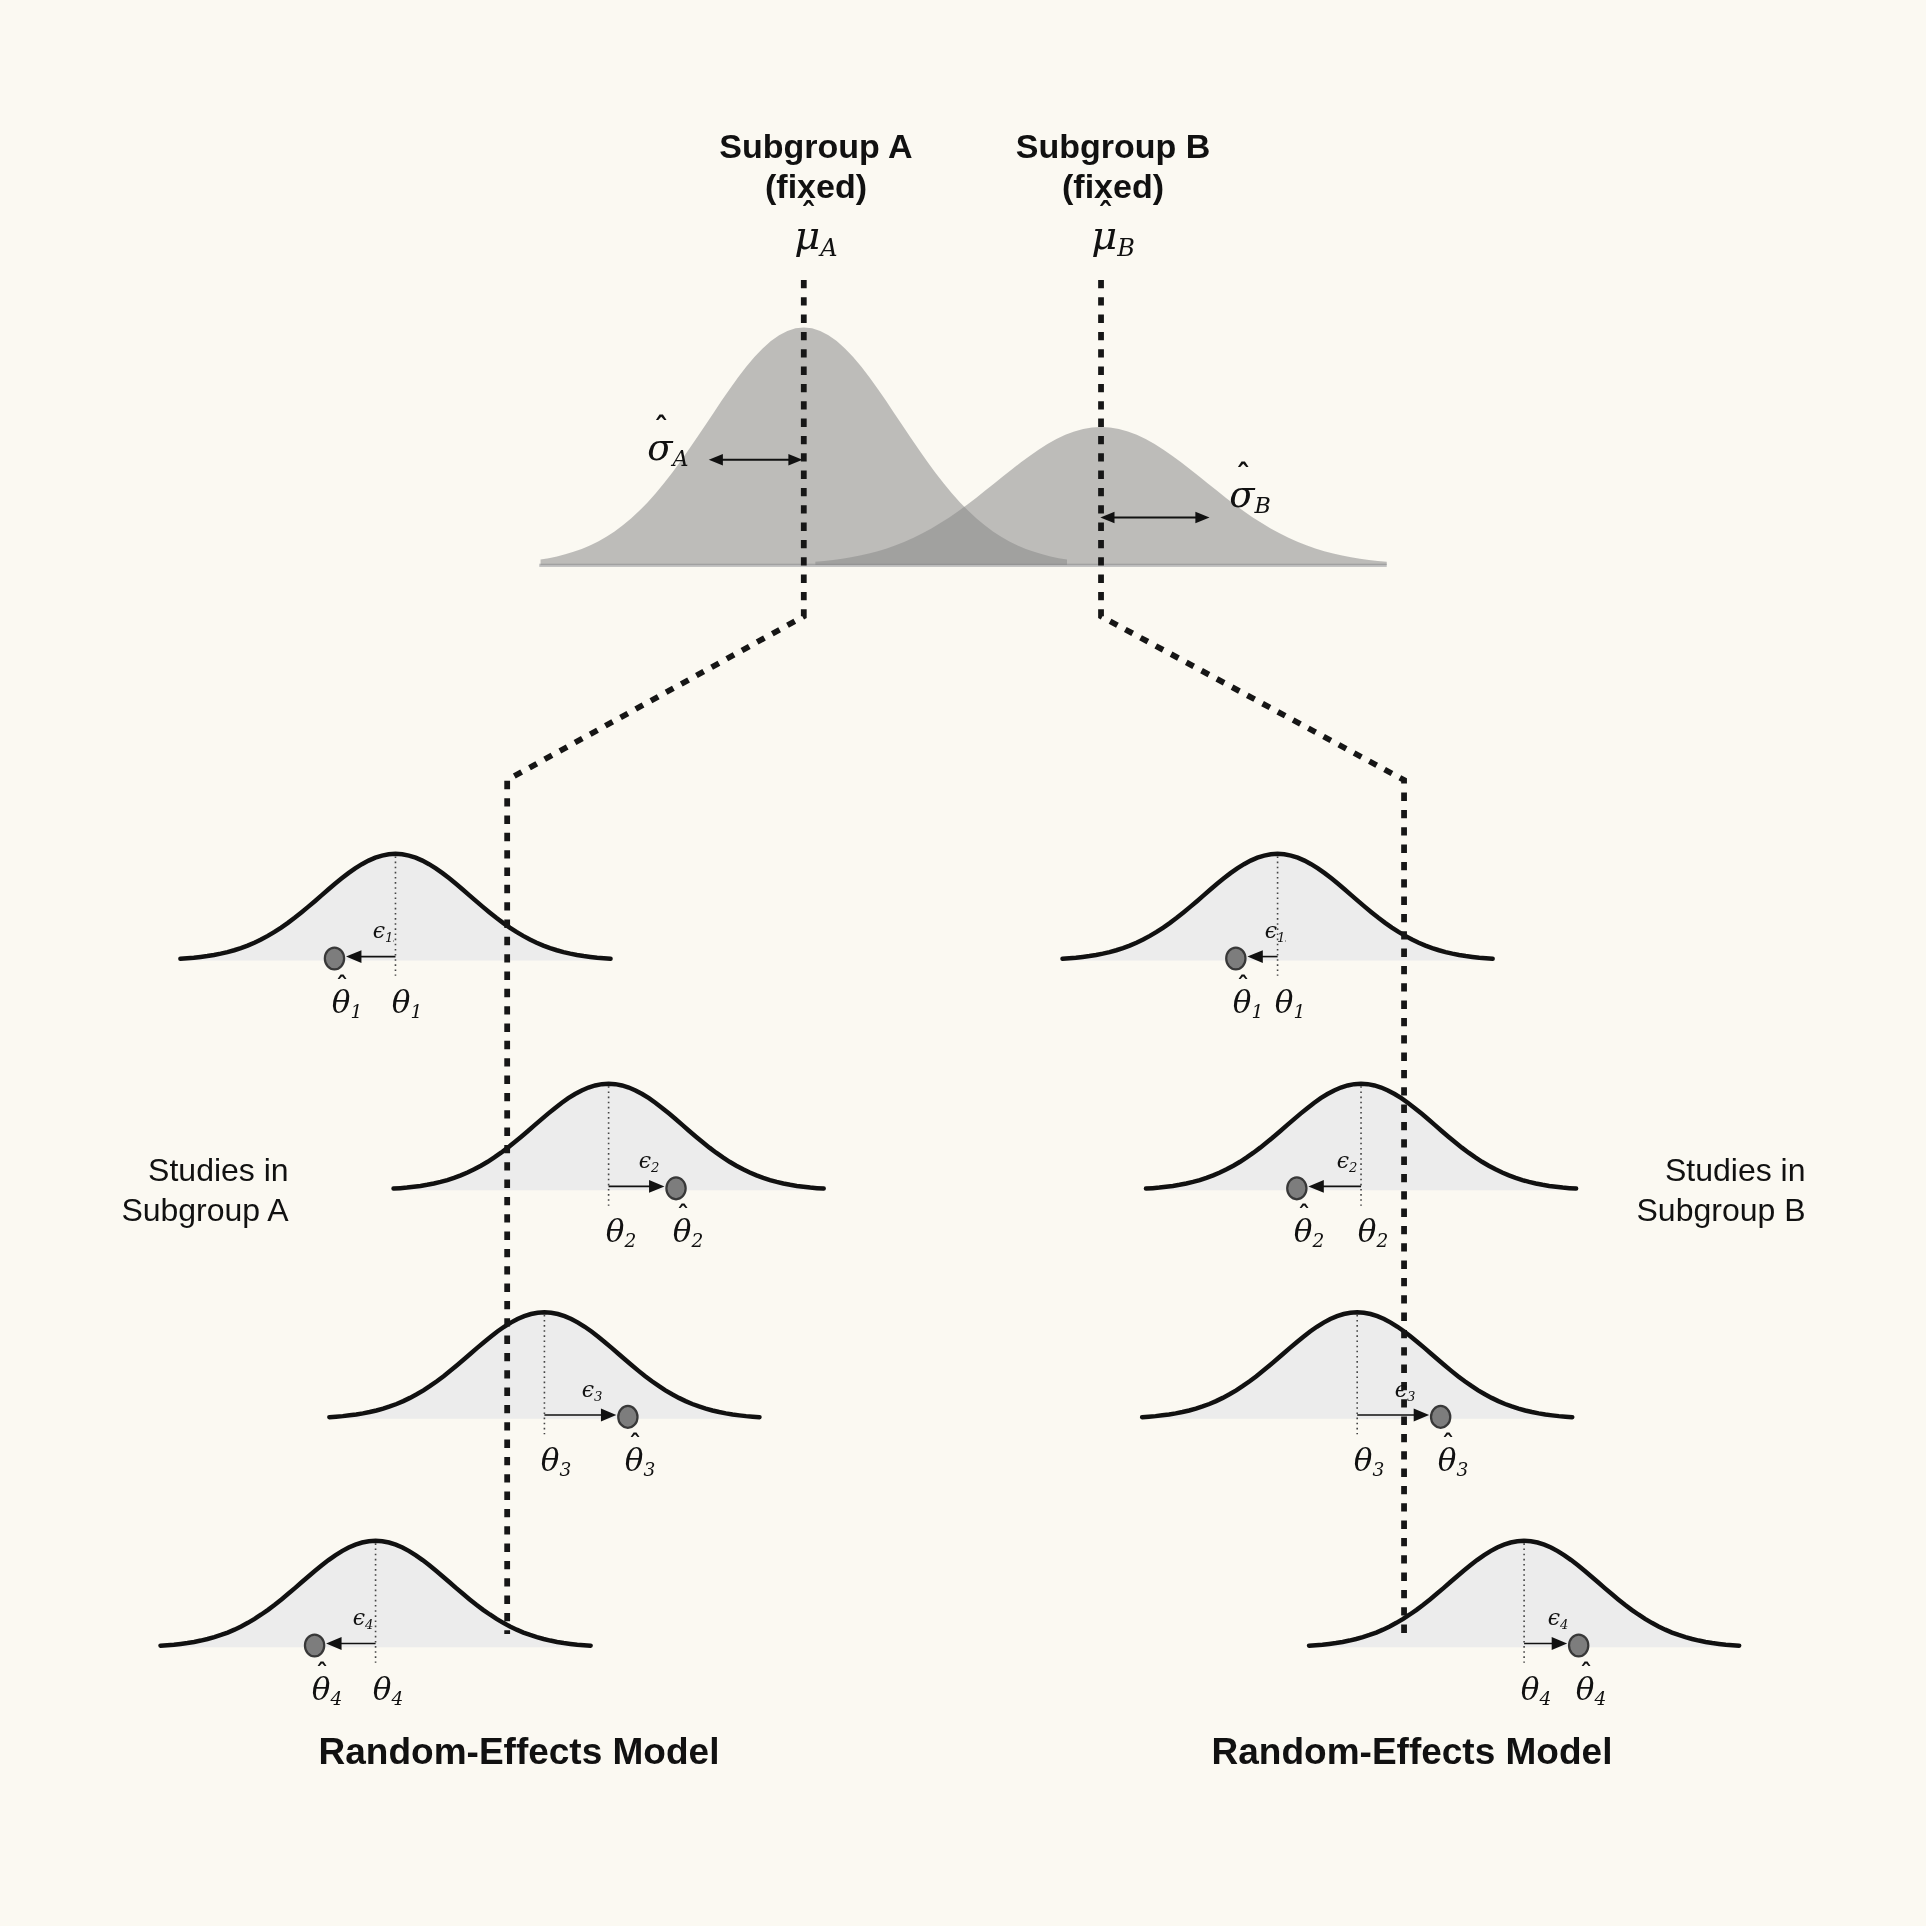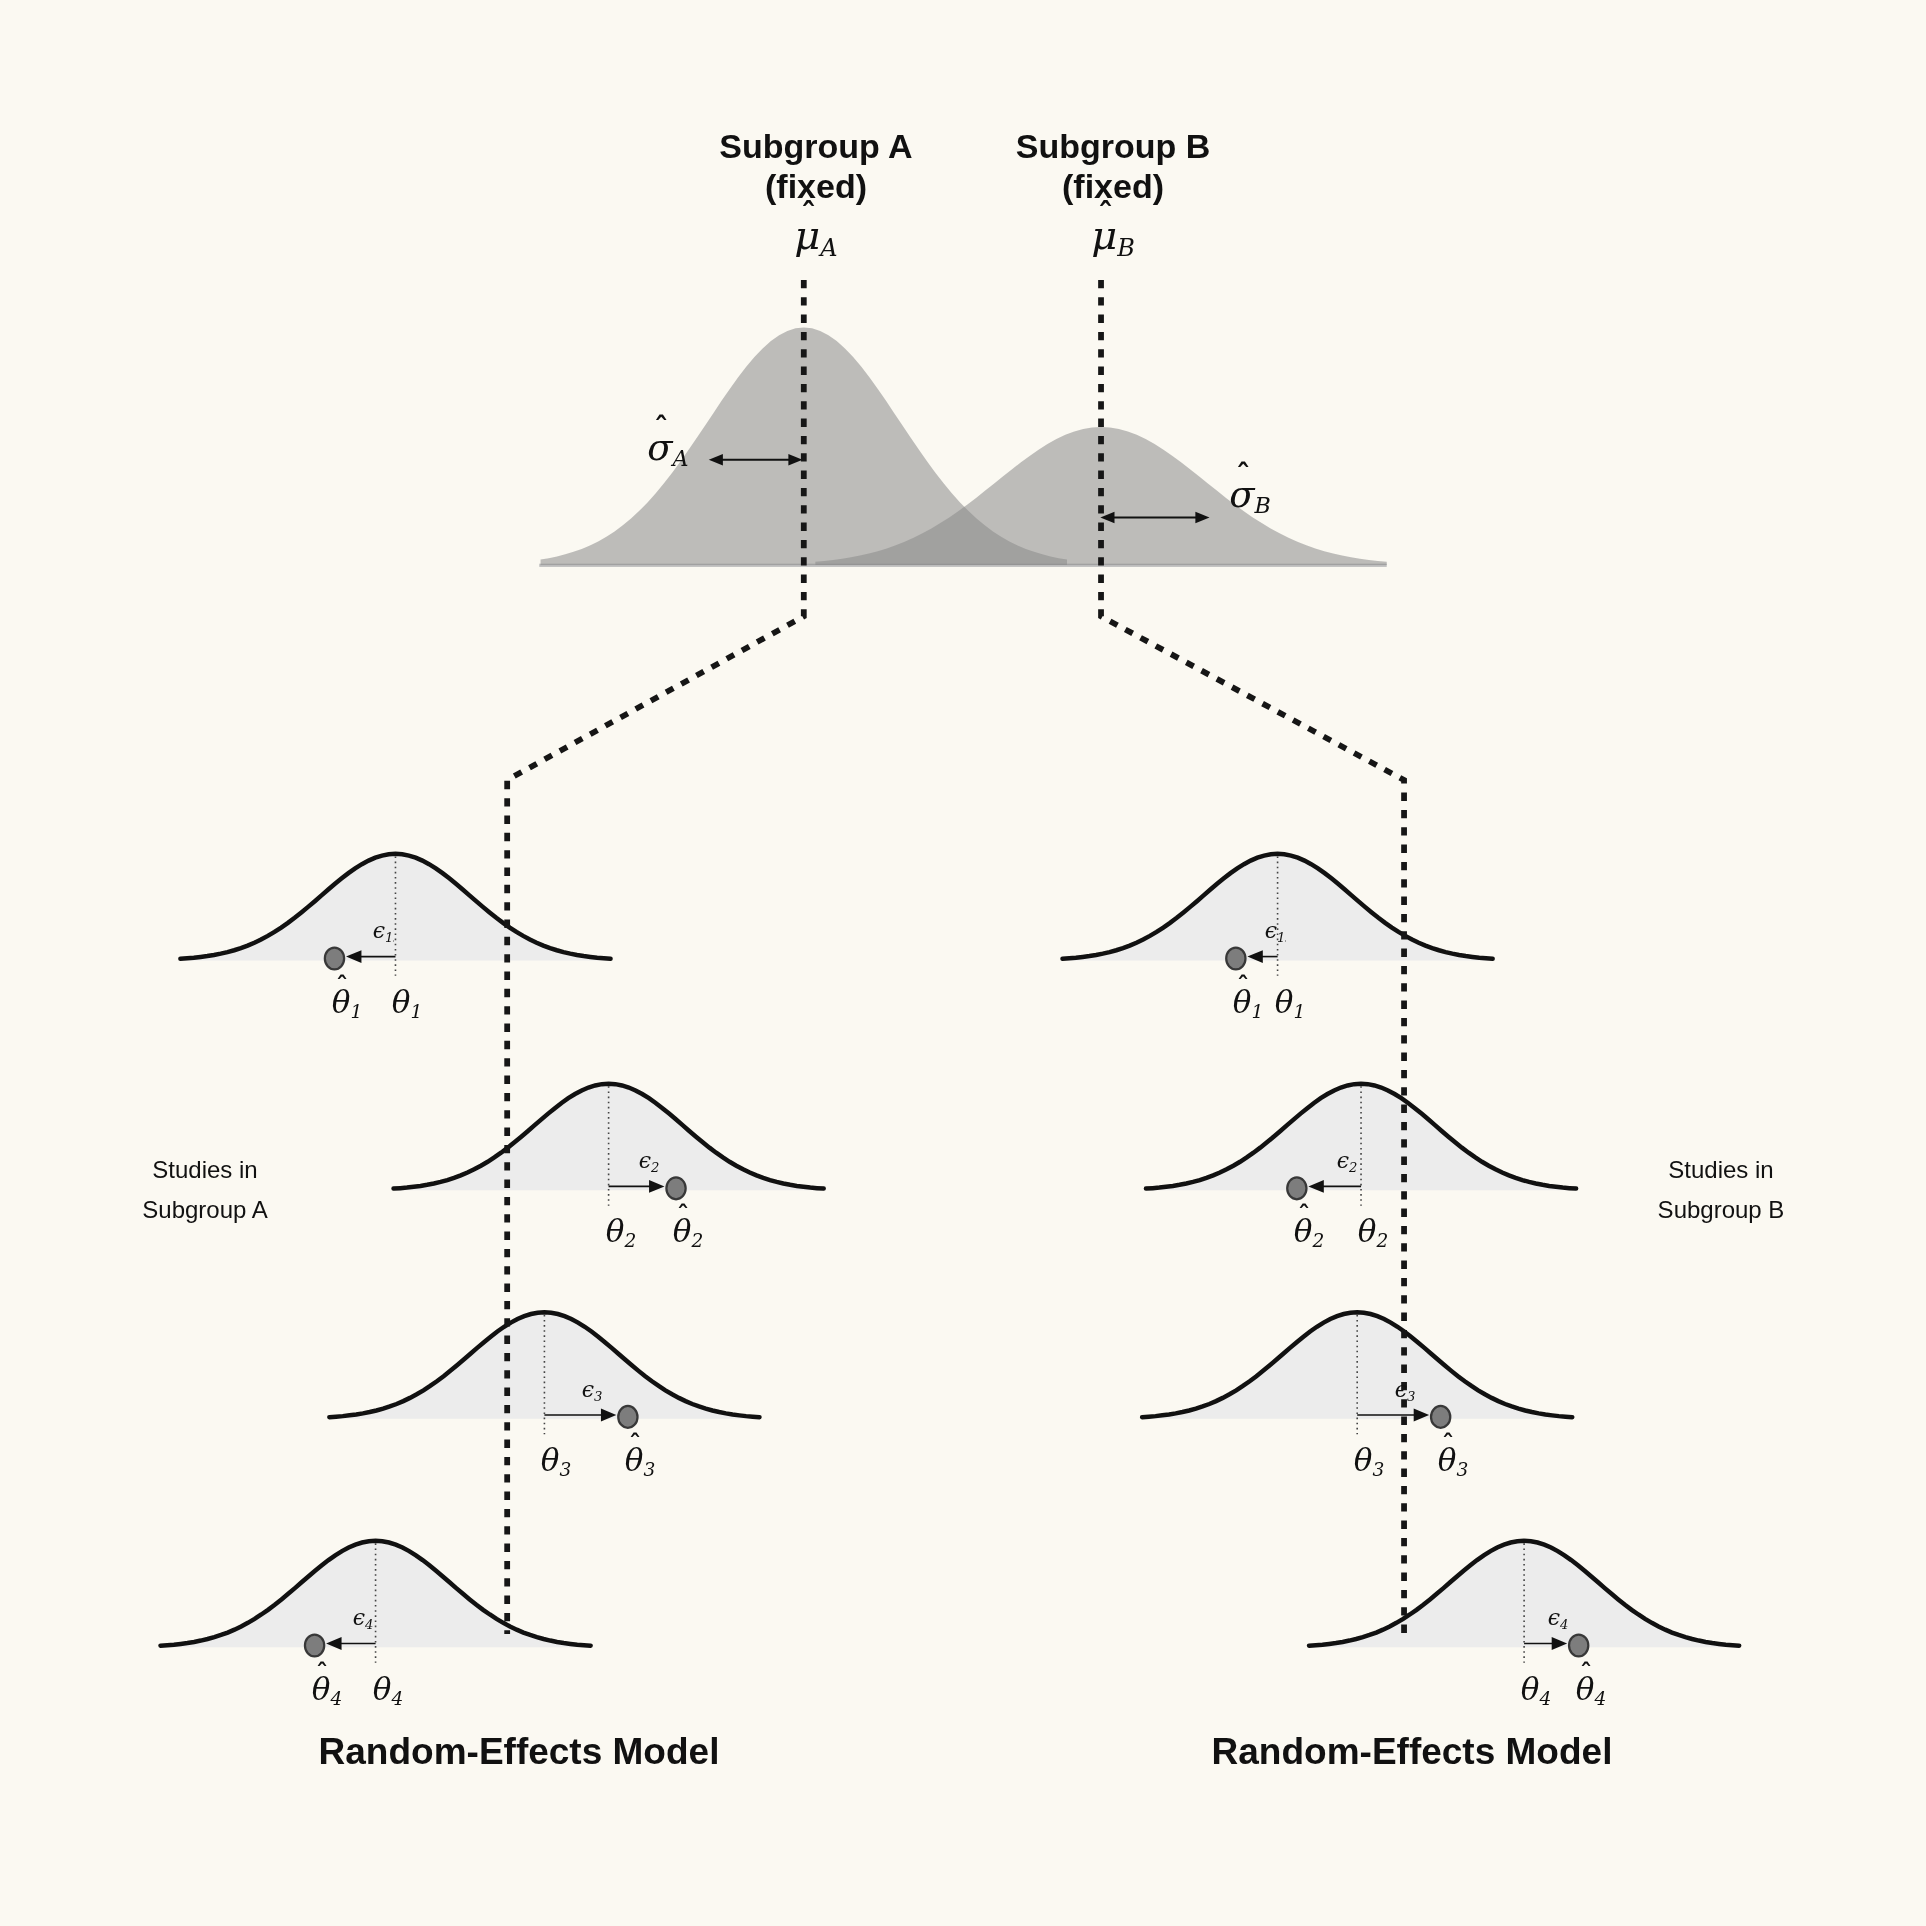--- a/index.html
+++ b/index.html
@@ -3,21 +3,21 @@
 <meta charset="utf-8">
 <style>
   html,body{margin:0;padding:0;}
   body{width:1926px;height:1926px;position:relative;background:#FBF9F2;
        font-family:"Liberation Sans", sans-serif;color:#111;}
   #stage{position:absolute;left:0;top:0;width:1926px;height:1926px;}
   #fig{position:absolute;left:0;top:0;}
   #labels{position:absolute;left:12px;top:0;width:1692px;height:1926px;pointer-events:none;}
   .lbl{position:absolute;transform:translateX(-50%);text-align:center;white-space:nowrap;}
   .title{font-size:34px;font-weight:bold;line-height:40px;}
-  .side{font-size:24px;line-height:40px;}
+  .side{font-size:32px;line-height:40px;text-align:right;}
   .bottom{font-size:37px;font-weight:bold;}
   .math{font-family:"DejaVu Serif", serif;font-style:italic;}
   .mu{font-size:40px;}
   .sigma{font-size:37px;}
   .theta{font-size:31px;}
   .eps{font-size:22px;text-decoration:underline;}
   .hatbox{position:relative;display:inline-block;}
   .hat{position:absolute;left:55%;top:-0.40em;transform:translateX(-50%);
        font-style:normal;font-weight:bold;font-size:0.78em;line-height:1;}
   .math sub{font-size:0.60em;vertical-align:-0.28em;font-style:italic;}

